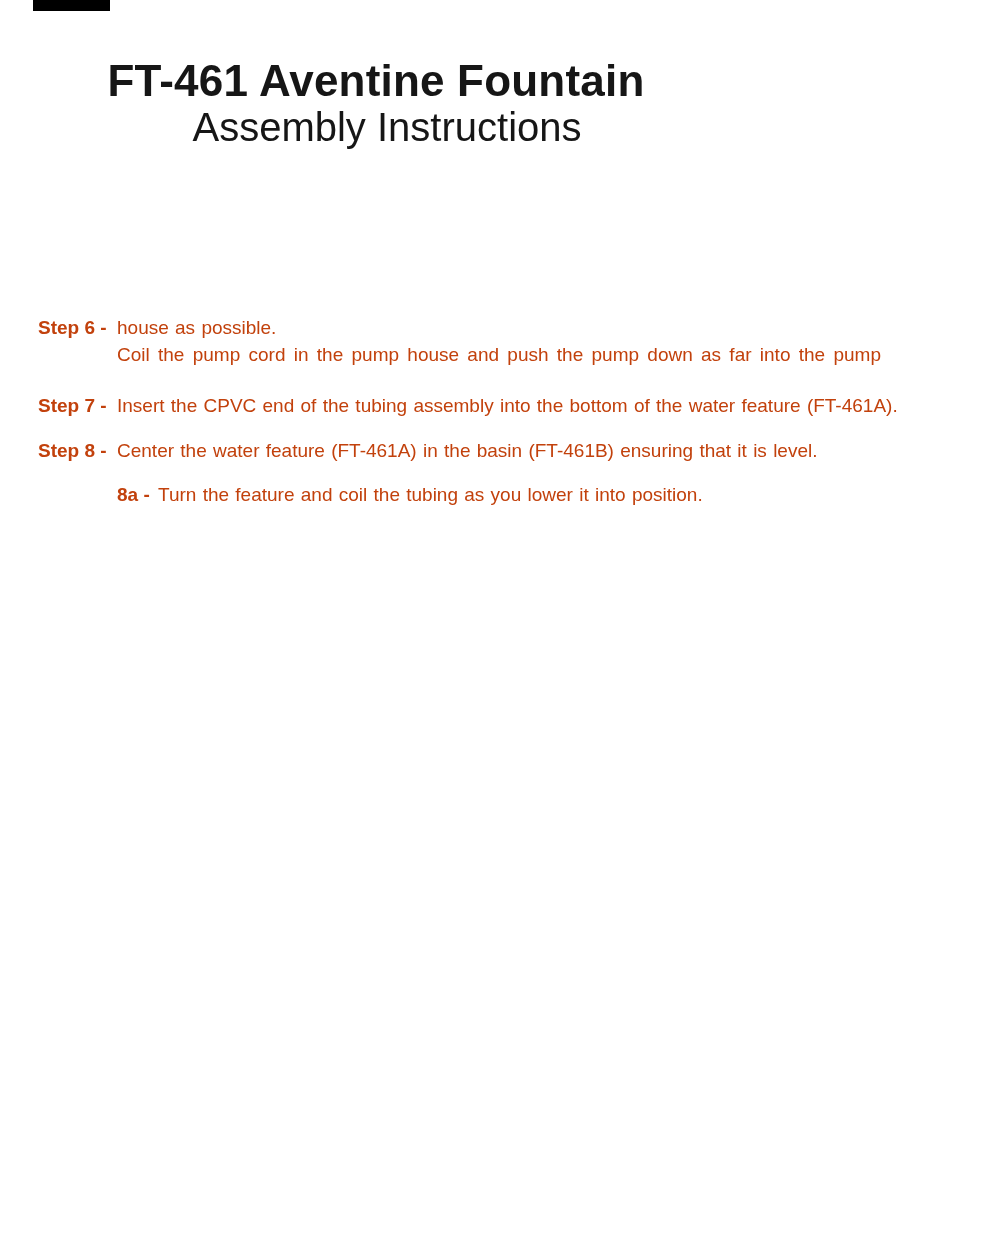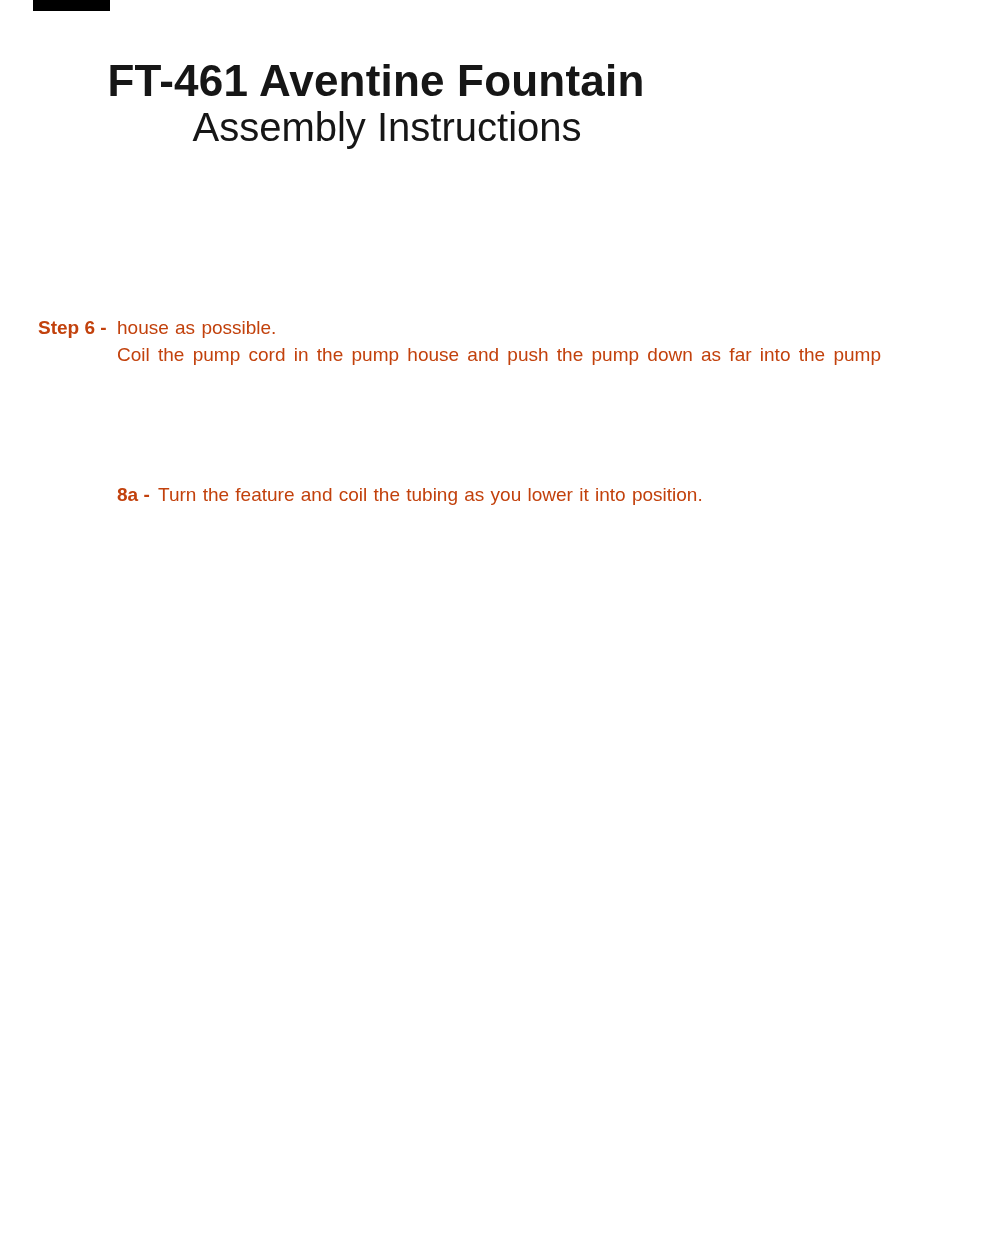--- a/index.html
+++ b/index.html
@@ -75,21 +75,33 @@
   <h2 class="subtitle" style="margin:0;">Assembly Instructions</h2>
 
   <div class="step" style="top:294px;">
     <span class="step-label">Step 6 -</span>
     <div class="step-lines">
       <div class="step-line">house as possible.</div>
       <div class="step-line wide">Coil the pump cord in the pump house and push the pump down as far into the pump</div>
     </div>
   </div>
 
+  <div class="step" style="top:372px;">
+    <span class="step-label">Step 7 -</span>
+    <div class="step-lines">
+      <div class="step-line">Insert the CPVC end of the tubing assembly into the bottom of the water feature (FT-461A).</div>
+    </div>
+  </div>
 
+  <div class="step" style="top:417px;">
+    <span class="step-label">Step 8 -</span>
+    <div class="step-lines">
+      <div class="step-line">Center the water feature (FT-461A) in the basin (FT-461B) ensuring that it is level.</div>
+    </div>
+  </div>
 
   <div class="step substep" style="top:461px;">
     <span class="step-label">8a -</span>
     <div class="step-lines">
       <div class="step-line">Turn the feature and coil the tubing as you lower it into position.</div>
     </div>
   </div>
 
   <div class="scan-mark bottom"></div>
 

